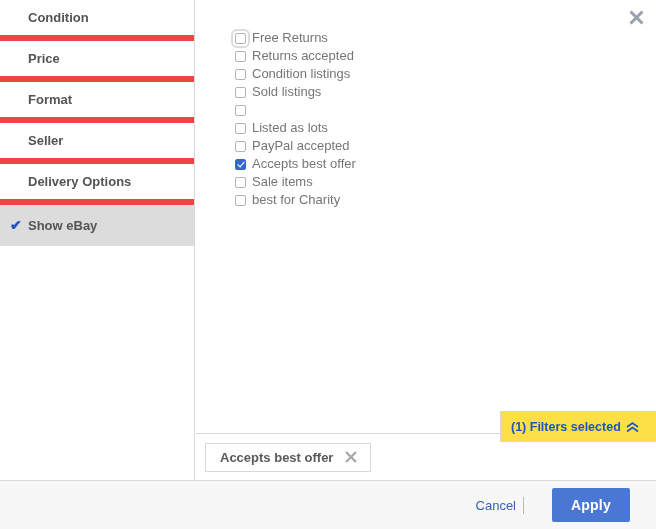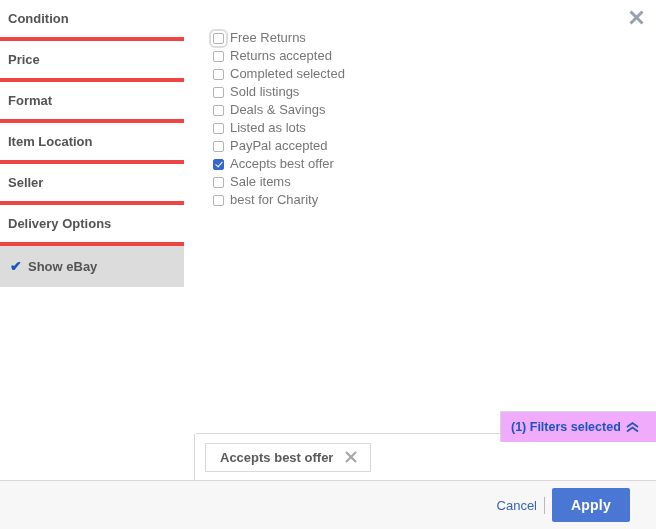--- a/index.html
+++ b/index.html
@@ -45,24 +45,24 @@
     left: 0; top: 0;
     width: 195px;
     height: 481px;
     border-right: 1px solid #d8d8d8;
     box-sizing: border-box;
     background: #ffffff;
   }
   .side-item {
     height: 41px;
     box-sizing: border-box;
-    border-bottom: 4px solid #ef4444;
-    display: flex;
-    align-items: center;
-    padding-left: 8px;
+    border-bottom: 6px solid #ef4444;
+    display: flex;
+    align-items: center;
+    padding-left: 28px;
     font-size: 13px;
     font-weight: bold;
     color: #545454;
     cursor: pointer;
     position: relative;
     background: #ffffff;
   }
   .side-item.selected {
     background: #dcdcdc;
     border-bottom: 1px solid #dcdcdc;
@@ -74,21 +74,21 @@
     font-weight: bold;
     width: 16px;
     display: inline-block;
     margin-right: 2px;
     line-height: 1;
   }
 
   
   #content {
     position: absolute;
-    left: 184px;
+    left: 206px;
     top: 0;
     width: 425px;
     height: 434px;
     background: #ffffff;
   }
   #checkbox-list {
     position: absolute;
     left: 29px;
     top: 29px;
   }
@@ -139,21 +139,21 @@
   
   #filters-tab {
     position: absolute;
     left: 500px;
     top: 411px;
     width: 156px;
     height: 31px;
     box-sizing: border-box;
     border-top: 1px solid #d8d8d8;
     border-left: 1px solid #d8d8d8;
-    background: #f0abfc;
+    background: #fde047;
     display: flex;
     align-items: center;
     z-index: 20;
     cursor: pointer;
   }
   #filters-tab-label {
     font-size: 12.5px;
     font-weight: bold;
     color: #1c55c0;
     margin-left: 10px;
@@ -252,20 +252,21 @@
     color: #ffffff;
     font-size: 14px;
     font-weight: bold;
     border: none;
     border-radius: 2px;
     width: 78px;
     height: 34px;
     cursor: pointer;
     font-family: "Liberation Sans", sans-serif;
     letter-spacing: 0.2px;
+    margin-left: 21px;
   }
 </style>
 </head>
 <body>
 
 <div id="panel">
 
   <div id="close-btn">
     <svg width="17" height="17" viewBox="0 0 17 17" aria-hidden="true">
       <line x1="2.5" y1="2.5" x2="14.5" y2="14.5" stroke="#9aa0b0" stroke-width="3" stroke-linecap="butt"></line>
@@ -277,23 +278,20 @@
     <div class="side-item">
       <span>Condition</span>
     </div>
     <div class="side-item">
       <span>Price</span>
     </div>
     <div class="side-item">
       <span>Format</span>
     </div>
     <div class="side-item">
-      <span>Item Location</span>
-    </div>
-    <div class="side-item">
       <span>Seller</span>
     </div>
     <div class="side-item">
       <span>Delivery Options</span>
     </div>
     <div class="side-item selected">
       <span class="side-check">✔</span>
       <span>Show eBay</span>
     </div>
   </div>
@@ -306,31 +304,30 @@
         <span class="cb-label">Free Returns</span>
       </div>
 
       <div class="cb-row">
         <span class="cb-box"></span>
         <span class="cb-label">Returns accepted</span>
       </div>
 
       <div class="cb-row">
         <span class="cb-box"></span>
-        <span class="cb-label">Completed selected</span>
+        <span class="cb-label">Condition listings</span>
       </div>
 
       <div class="cb-row">
         <span class="cb-box"></span>
         <span class="cb-label">Sold listings</span>
       </div>
 
       <div class="cb-row">
         <span class="cb-box"></span>
-        <span class="cb-label">Deals &amp; Savings</span>
       </div>
 
       <div class="cb-row">
         <span class="cb-box"></span>
         <span class="cb-label">Listed as lots</span>
       </div>
 
       <div class="cb-row">
         <span class="cb-box"></span>
         <span class="cb-label">PayPal accepted</span>

